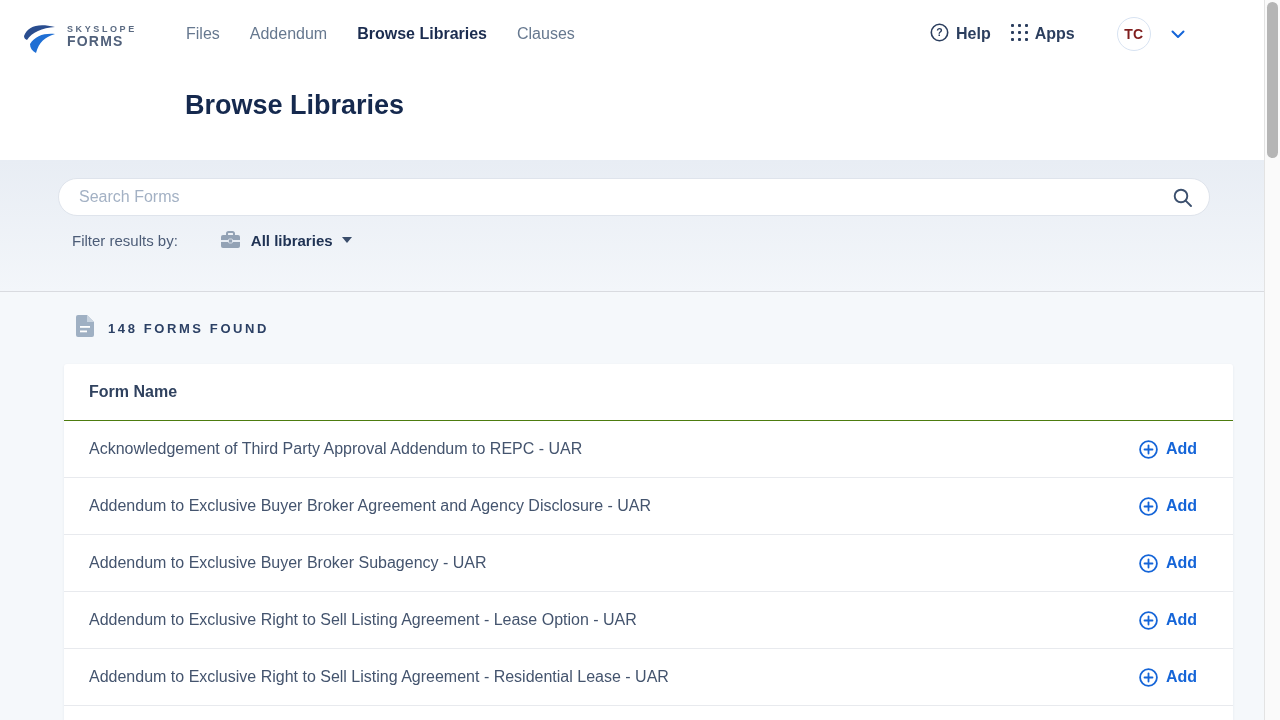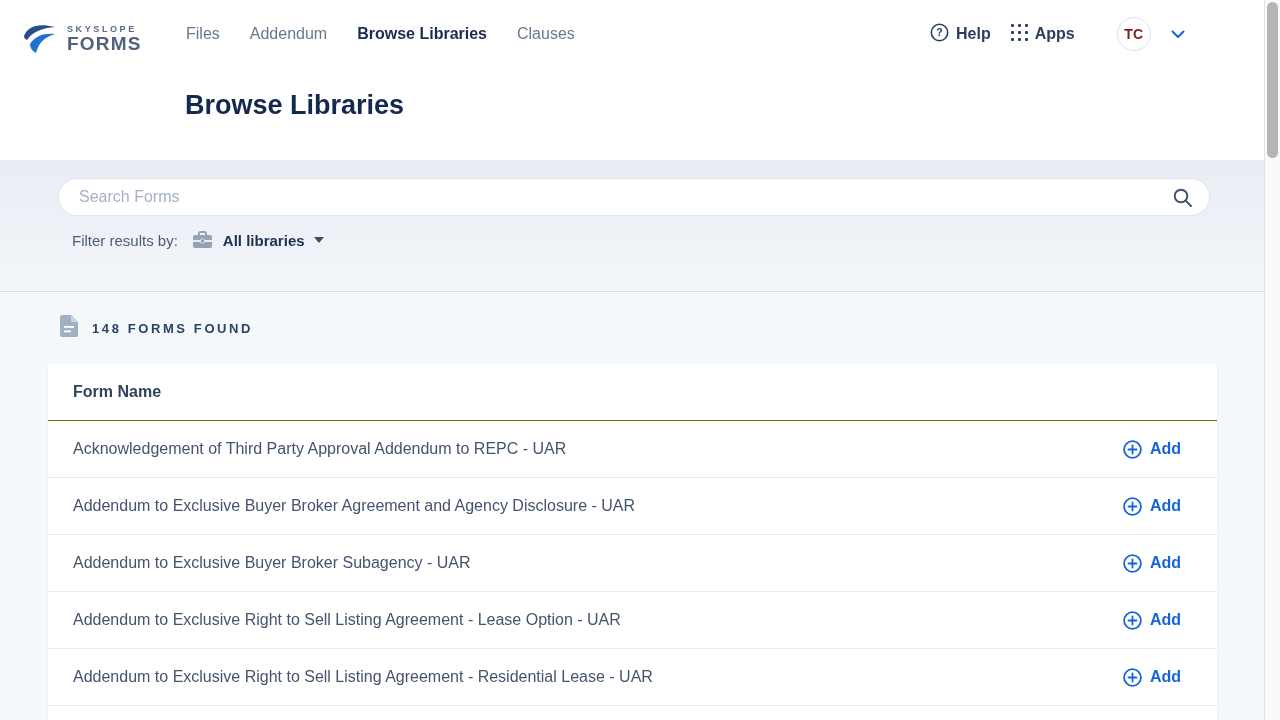--- a/index.html
+++ b/index.html
@@ -10,21 +10,21 @@
     position:relative;
     color:#44546e;
   }
   .main { position:absolute; left:0; top:0; width:1264px; height:720px;padding-left:8px; }
 
   
   .header { position:absolute; left:0; top:0; width:100%; height:160px; background:#ffffff; }
   .logo { position:absolute; left:22px; top:22px; display:flex; align-items:flex-start; cursor:pointer; }
   .logo-text { margin-left:5px; display:flex; flex-direction:column; }
   .logo-top { font-size:9px; font-weight:bold; letter-spacing:2.6px; color:#5a6a82; margin-top:2px; }
-  .logo-bottom { font-size:19px; font-weight:bold; letter-spacing:1.2px; color:#51617b; margin-top:0px; line-height:1; }
+  .logo-bottom { font-size:14px; font-weight:bold; letter-spacing:1.2px; color:#51617b; margin-top:0px; line-height:1; }
 
   .nav { position:absolute; left:186px; top:25px; display:flex; gap:30px; font-size:16px; }
   .nav-item { color:#66788f; cursor:pointer; white-space:nowrap; }
   .nav-item.active { color:#1b2c4f; font-weight:bold; }
 
   .actions { position:absolute; left:930px; top:17px; display:flex; align-items:center; }
   .action { display:flex; align-items:center; cursor:pointer; color:#2b3e5e; font-weight:bold; font-size:16px; }
   .action .txt { margin-left:7px; }
   .apps { margin-left:20px; }
   .avatar-wrap { margin-left:42px; display:flex; align-items:center; cursor:pointer; }
@@ -49,33 +49,33 @@
     background:#ffffff; border:1px solid #dfe4ec; border-radius:19px;
     display:flex; align-items:center; padding:0 16px 0 20px;
   }
   .search-pill input {
     flex:1; border:none; outline:none; font-size:16px;
     font-family:"Liberation Sans", sans-serif; color:#2c3f5f; background:transparent;
   }
   .search-pill input::placeholder { color:#a3b1c4; }
   .search-icon-btn { display:flex; align-items:center; cursor:pointer; }
 
-  .filter-row { position:absolute; left:72px; top:68px; display:flex; align-items:center; height:24px; }
+  .filter-row { position:absolute; left:72px; top:68px; display:flex; align-items:center; height:24px;gap:28px; }
   .filter-label { font-size:15px; color:#4c5c77; }
   .briefcase { margin-left:14px; display:flex; align-items:center; }
   .filter-dropdown { display:flex; align-items:center; cursor:pointer; }
   .filter-value { margin-left:10px; font-size:15px; font-weight:bold; color:#203354; }
   .caret-down {
     margin-left:9px; width:0; height:0;
     border-left:5px solid transparent; border-right:5px solid transparent;
     border-top:6px solid #3a4d6b;
   }
 
   
-  .results { position:absolute; left:0; top:293px; width:100%; height:427px; background:#f5f8fb;text-align:center; }
+  .results { position:absolute; left:16px; top:293px; width:100%; height:427px; background:#f5f8fb;text-align:center; }
   .count-row { position:absolute; left:60px; top:22px; display:flex; align-items:center; }
   .count-text { margin-left:14px; font-size:13px; font-weight:bold; letter-spacing:2.6px; color:#2c4165; }
 
   .card {
     position:absolute; left:48px; top:71px; width:1169px; height:356px;
     background:#ffffff; border-radius:3px 3px 0 0;
     box-shadow:0 1px 3px rgba(20,40,80,0.07);
     overflow:hidden;
   }
   .card-header {

